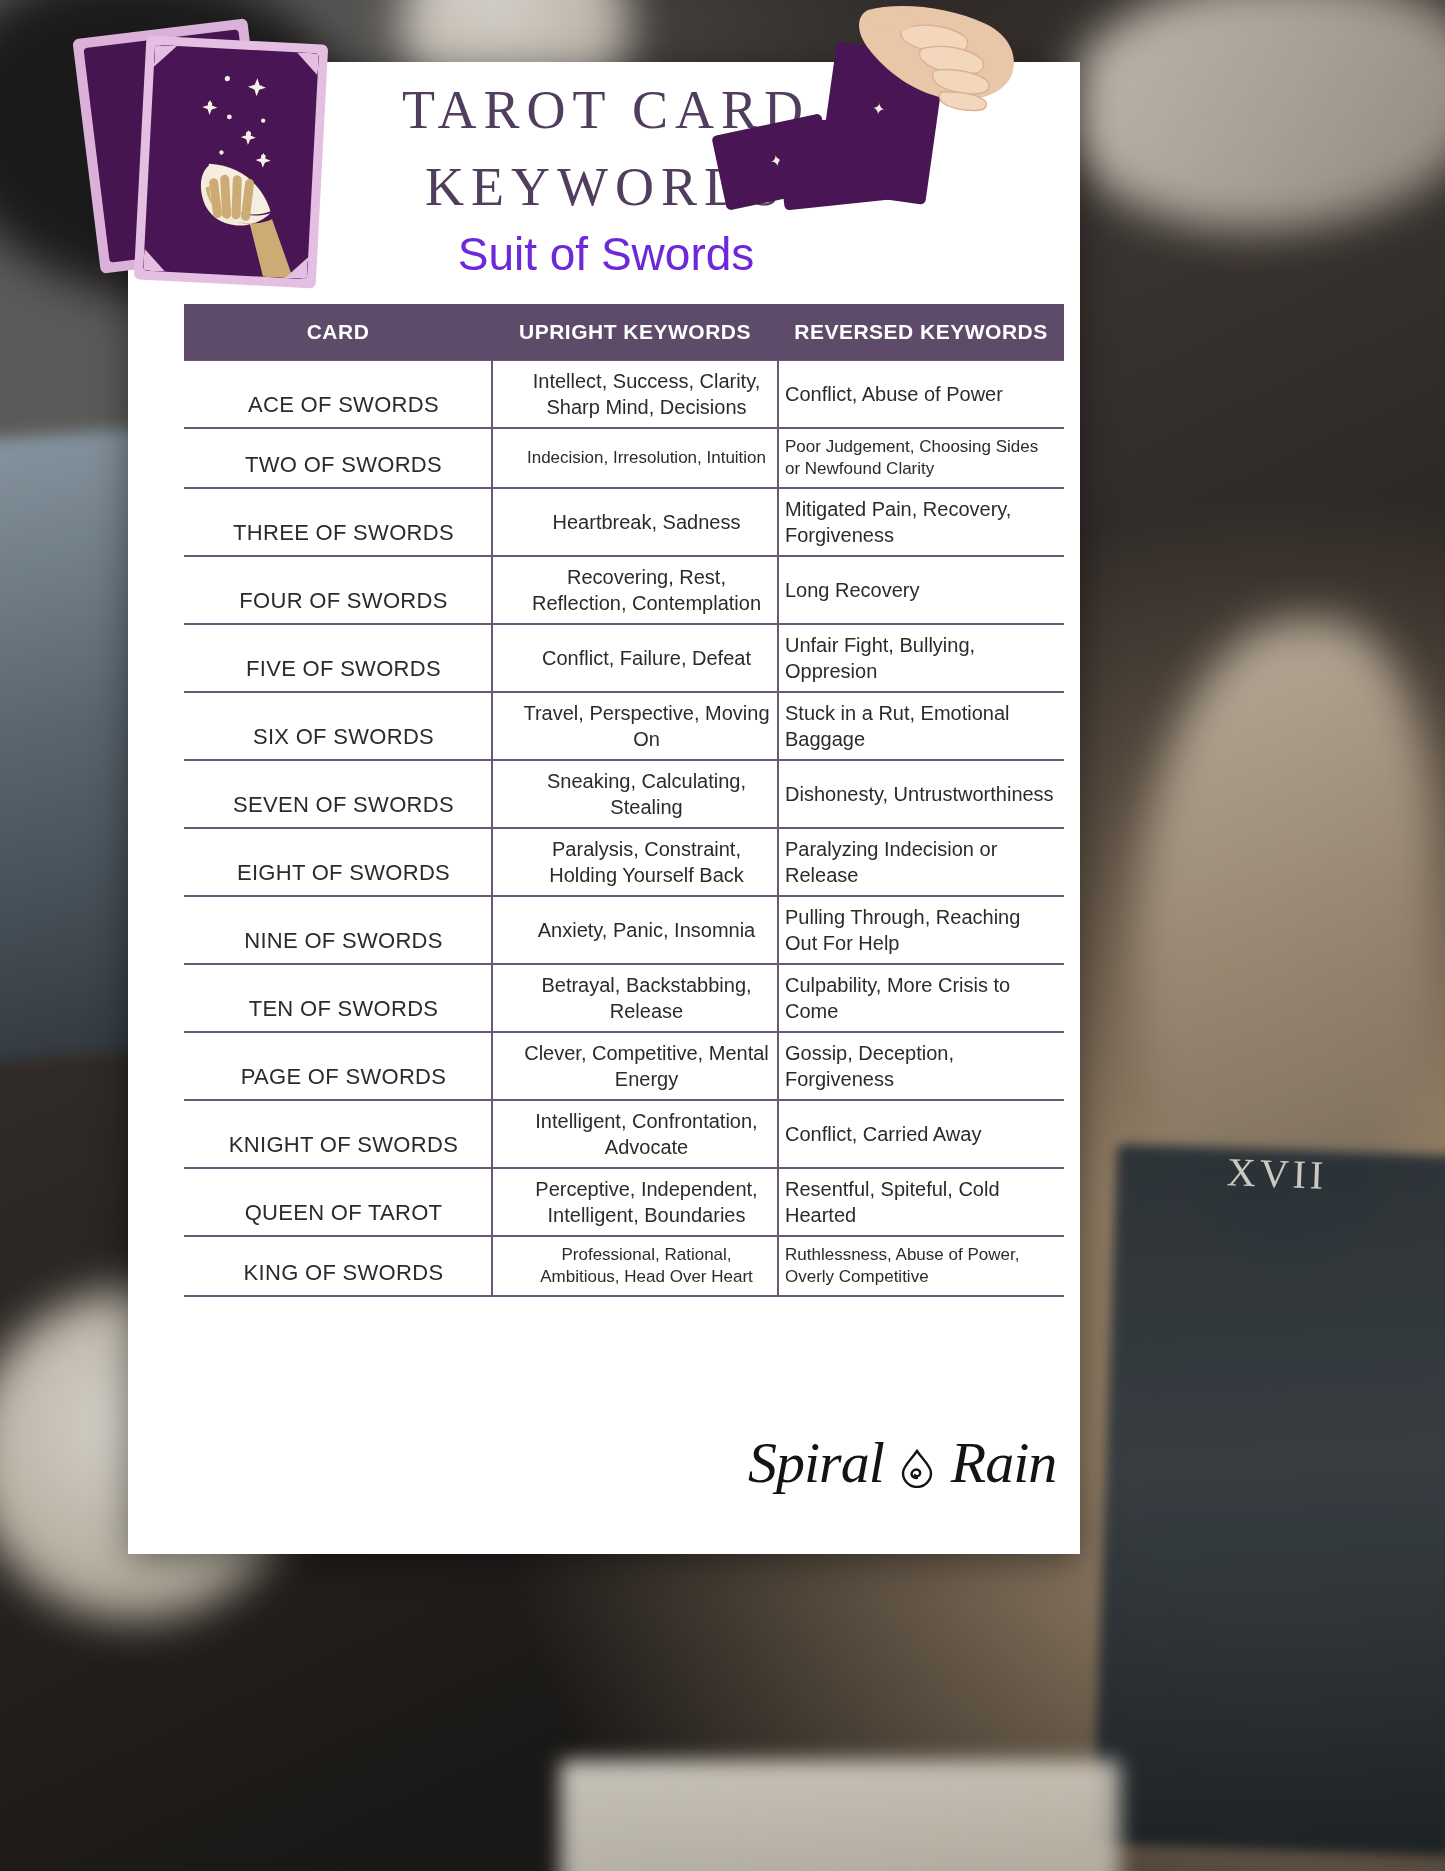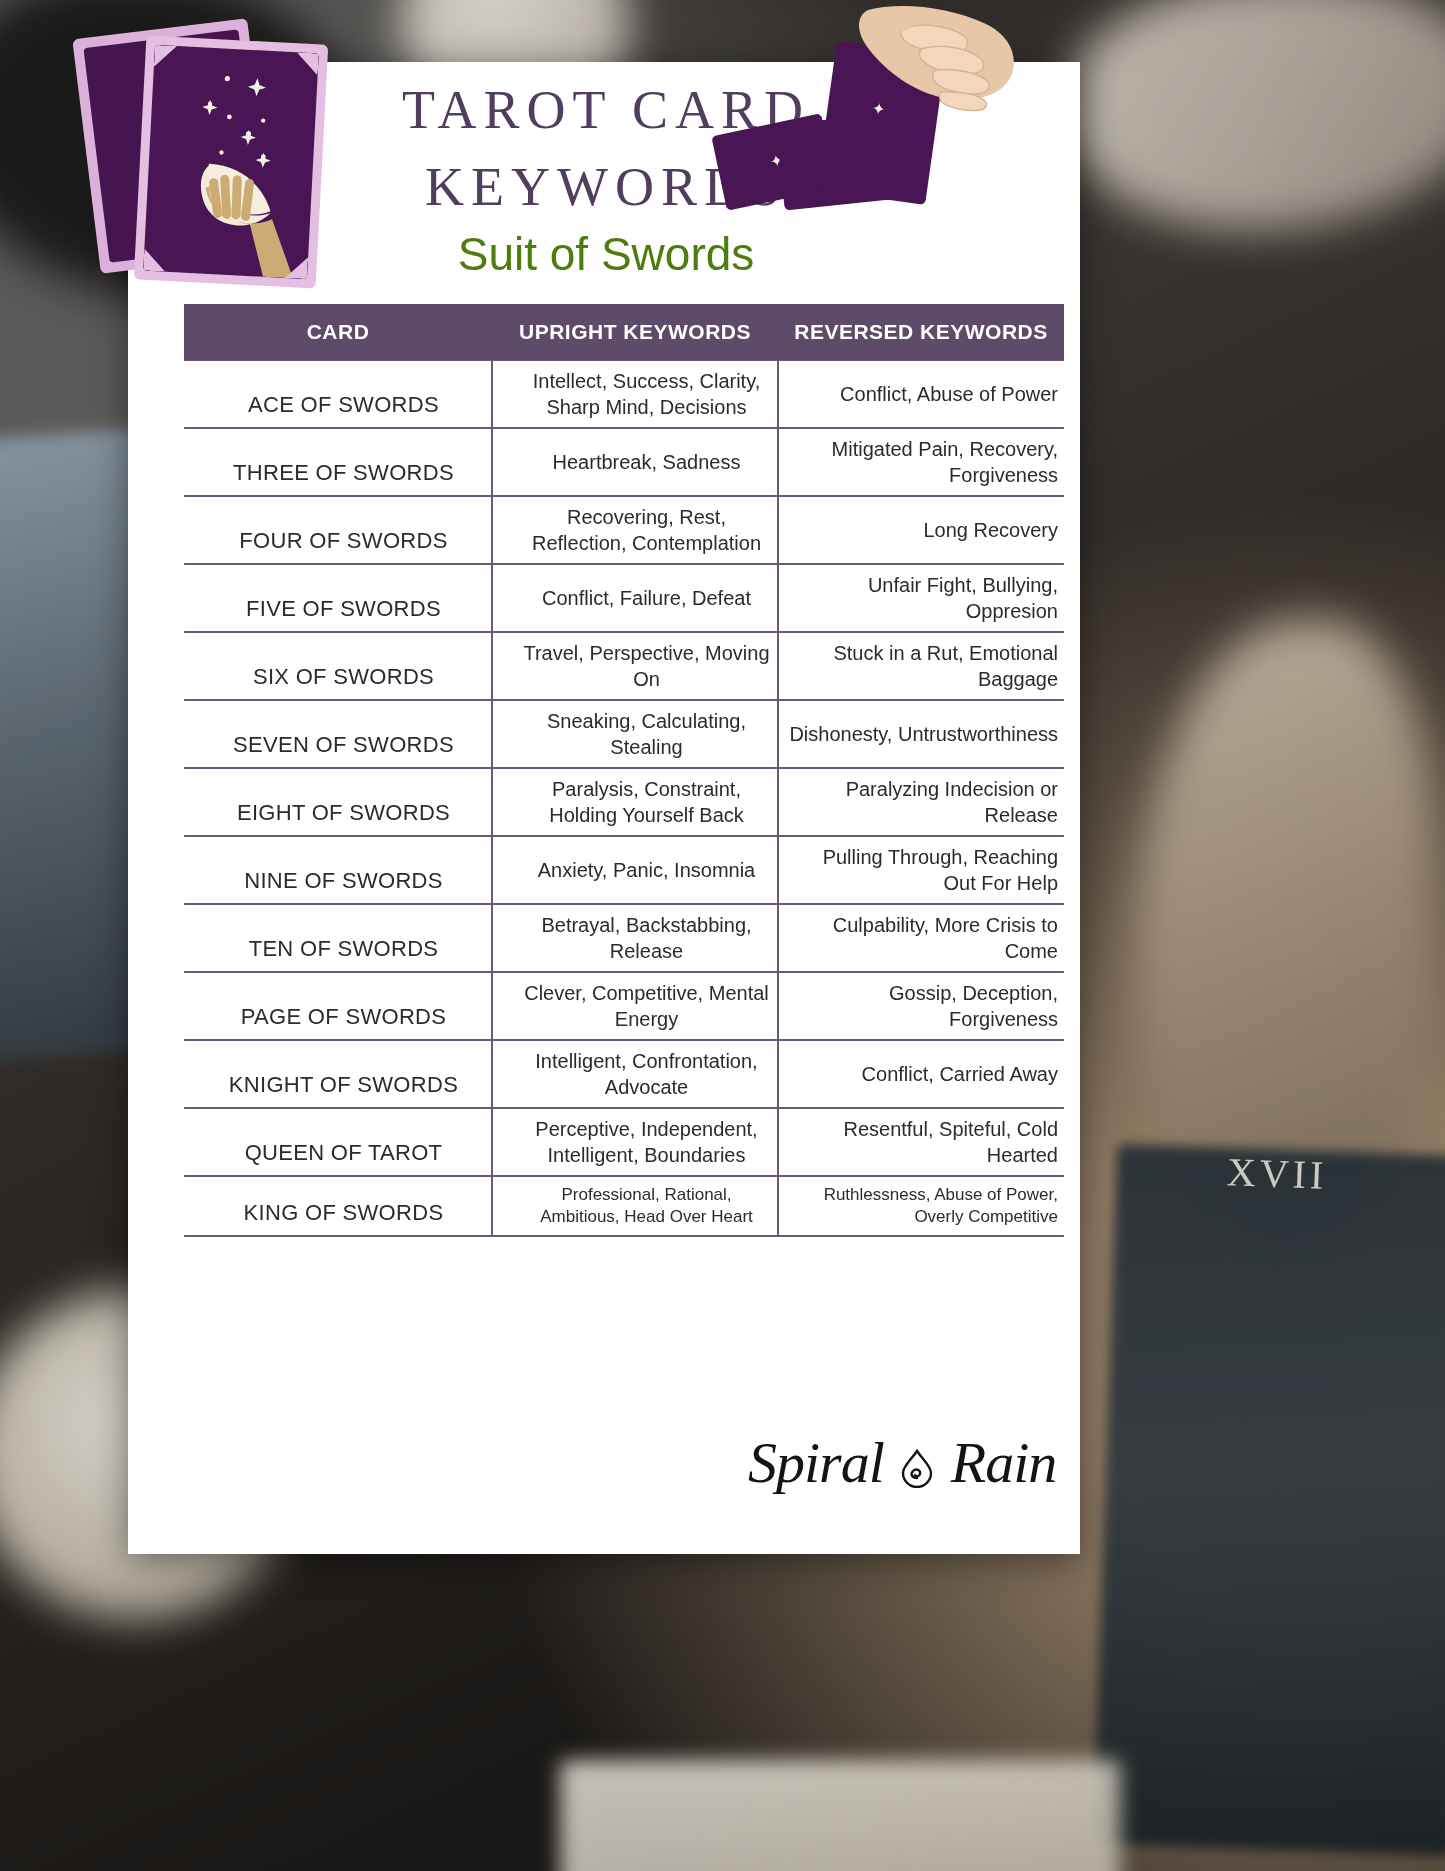--- a/index.html
+++ b/index.html
@@ -62,21 +62,21 @@
     font-family:"Liberation Serif", serif;
     font-size:54px; line-height:1.42;
     letter-spacing:7px;
     color:#513e5e;
     font-weight:400;
   }
   .subtitle {
     position:absolute; left:168px; top:165px; width:620px;
     text-align:center;
     font-family:"Liberation Sans", sans-serif;
-    font-size:46px; color:#4d7c0f; font-weight:400;
+    font-size:46px; color:#6d28d9; font-weight:400;
     letter-spacing:0px;
   }
 
   
   .tbl-wrap { position:absolute; left:56px; top:242px; width:880px; }
   table.kw { border-collapse:collapse; width:880px; table-layout:fixed; }
   table.kw thead th {
     background:#5d4b69; color:#ffffff;
     font-size:21px; font-weight:bold; letter-spacing:.5px;
     height:56px; vertical-align:middle; text-align:center;
@@ -97,21 +97,21 @@
     text-align:center; padding-left:18px;
     vertical-align:bottom;
     font-size:22px; letter-spacing:.3px;
     border-right:2px solid #6b5878;
   }
   table.kw tbody tr td.up-cell {
     text-align:center;
     border-right:2px solid #6b5878;
     padding-left:29px;
   }
-  table.kw tbody tr td.rev-cell { text-align:right; }
+  table.kw tbody tr td.rev-cell { text-align:left; }
   table.kw tbody tr:first-child td { border-top:1px solid #6b5878; }
   table.kw tbody tr td.small { font-size:17px; }
 
   
   .deck { position:absolute; left:78px; top:18px; width:300px; height:290px; }
   .card-b, .card-a {
     position:absolute; border-radius:6px;
   }
   .card-b {
     left:8px; top:10px; width:176px; height:236px;
@@ -194,20 +194,25 @@
             <th>CARD</th>
             <th>UPRIGHT KEYWORDS</th>
             <th>REVERSED KEYWORDS</th>
           </tr>
         </thead>
         <tbody id="tbody">
             <tr>
               <td class="card-cell">ACE OF SWORDS</td>
               <td class="up-cell">Intellect, Success, Clarity, Sharp Mind, Decisions</td>
               <td class="rev-cell">Conflict, Abuse of Power</td>
+            </tr>
+            <tr>
+              <td class="card-cell">TWO OF SWORDS</td>
+              <td class="up-cell small">Indecision, Irresolution, Intuition</td>
+              <td class="rev-cell small">Poor Judgement, Choosing Sides or Newfound Clarity</td>
             </tr>
             <tr>
               <td class="card-cell">THREE OF SWORDS</td>
               <td class="up-cell">Heartbreak, Sadness</td>
               <td class="rev-cell">Mitigated Pain, Recovery, Forgiveness</td>
             </tr>
             <tr>
               <td class="card-cell">FOUR OF SWORDS</td>
               <td class="up-cell">Recovering, Rest, Reflection, Contemplation</td>
               <td class="rev-cell">Long Recovery</td>

